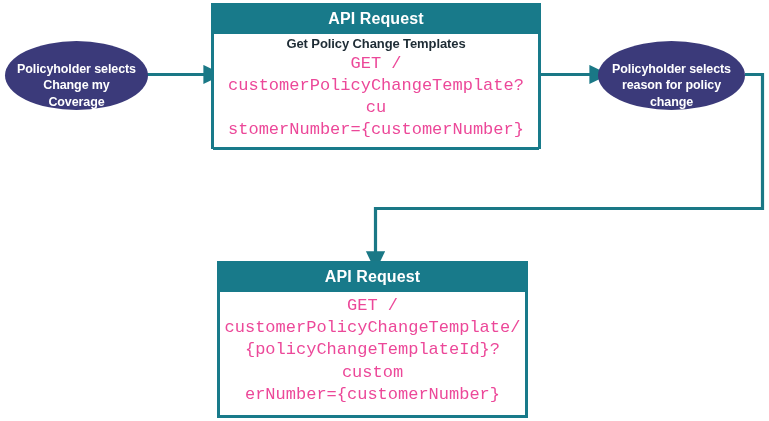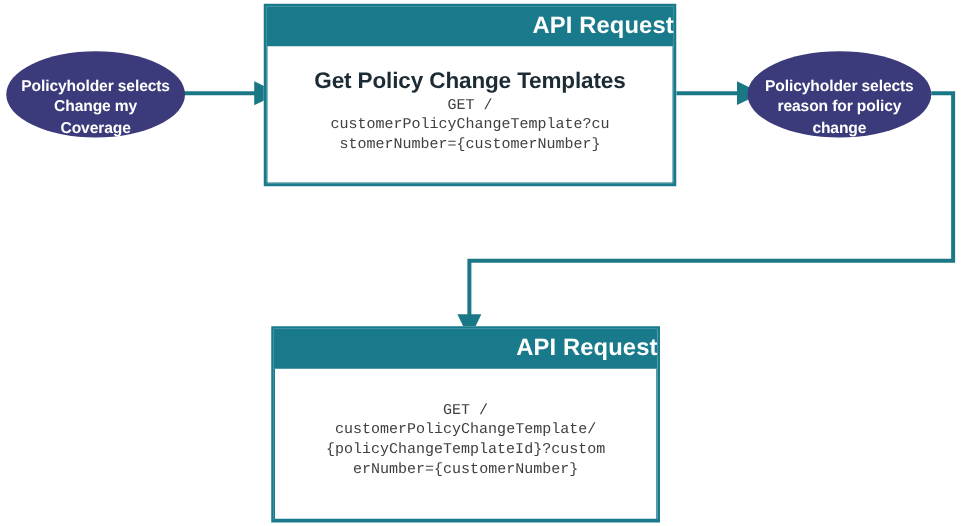--- a/index.html
+++ b/index.html
@@ -42,51 +42,51 @@
     box-sizing: border-box;
     border: 2px solid #187A8A;
     background: #ffffff;
     display: flex;
     flex-direction: column;
   }
   .api-box-header {
     background: #187A8A;
     color: #ffffff;
     font-weight: bold;
-    font-size: 19px;
-    text-align: right;
+    font-size: 16px;
+    text-align: center;
     line-height: 1;
     padding: 6px 0 7px 0;
     letter-spacing: 0.1px;
   }
   .api-box-body {
     flex: 1;
     border: 1px solid #187A8A;
     border-top: none;
     margin: 0;
     box-sizing: border-box;
     display: flex;
     flex-direction: column;
     align-items: center;
     justify-content: center;
     padding: 2px 4px 8px 4px;
   }
   .api-title {
     font-weight: bold;
-    font-size: 18px;
+    font-size: 13px;
     color: #1D2B34;
     text-align: center;
     margin-bottom: 2px;
     letter-spacing: -0.1px;
     white-space: nowrap;
   }
   .api-endpoint {
     font-family: "Liberation Mono", "DejaVu Sans Mono", monospace;
-    font-size: 12px;
-    color: #404040;
+    font-size: 17px;
+    color: #ec4899;
     text-align: center;
     line-height: 1.30;
     white-space: pre-line;
     letter-spacing: 0px;
   }
 
   
   .connector-svg {
     position: absolute;
     left: 0;

